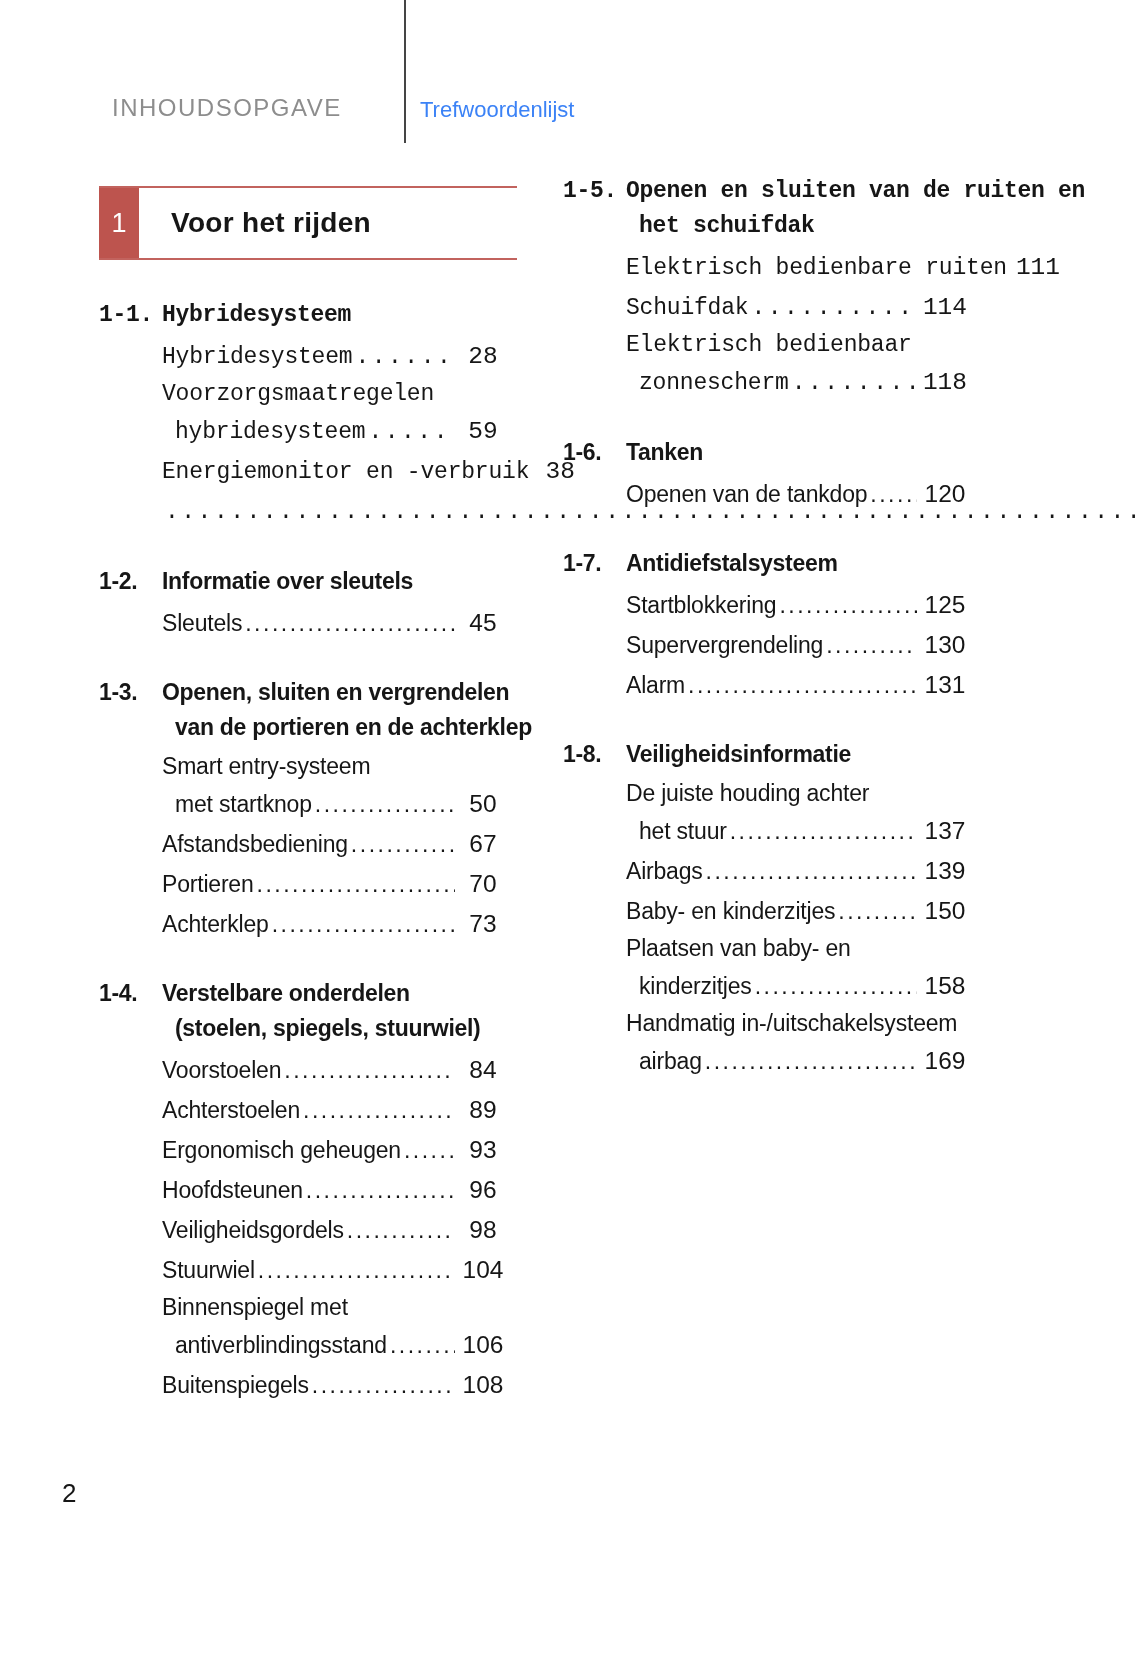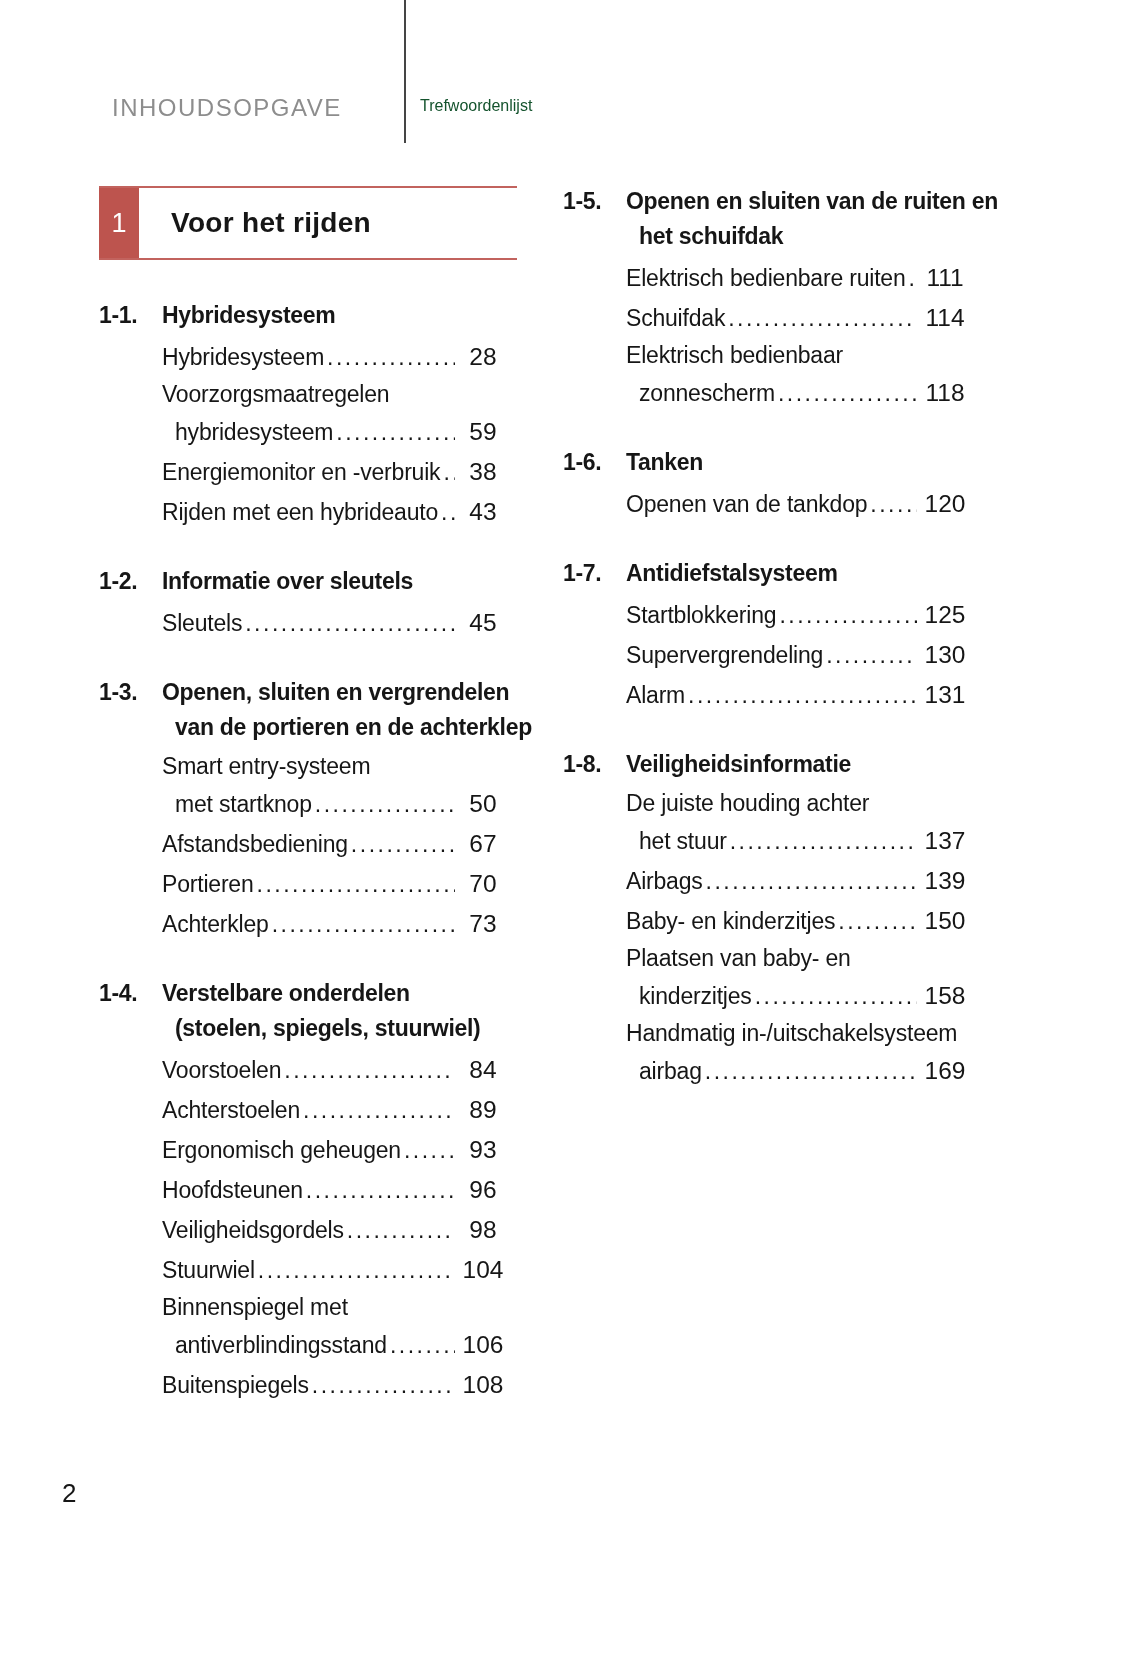--- a/index.html
+++ b/index.html
@@ -17,21 +17,21 @@
     position: absolute; left: 404px; top: 0;
     width: 2px; height: 143px; background: #454545;
   }
   .toc-label {
     position: absolute; left: 112px; top: 94px;
     font-size: 24px; letter-spacing: 1.5px;
     color: #8d8d8d; font-weight: 400;
   }
   .index-label {
     position: absolute; left: 420px; top: 97px;
-    font-size: 16px; color: #14532d;
+    font-size: 22px; color: #3b82f6;
   }
 
   
   .col-left  { position: absolute; left: 99px;  top: 186px; width: 418px; }
   .col-right { position: absolute; left: 563px; top: 168px; width: 404px; }
 
   
   .chapter-banner {
     display: flex; align-items: stretch;
     height: 74px;
@@ -46,21 +46,21 @@
   }
   .chapter-title {
     display: flex; align-items: center;
     margin-left: 32px;
     font-size: 28px; font-weight: 700; letter-spacing: 0.3px;
     white-space: nowrap;
   }
 
   
   .section { margin-top: 32px; }
-  .sections > .section:first-child { margin-top: 16px; }
+  .sections > .section:first-child { margin-top: 6px; font-family: Liberation Mono, monospace; }
 
   .sec-heading {
     display: flex;
     font-size: 23px; font-weight: 700;
     letter-spacing: -0.3px;
     line-height: 35px;
     margin-bottom: 4px;
   }
   .sec-num { flex: 0 0 63px; }
   .sec-titles div { white-space: nowrap; }
@@ -130,21 +130,20 @@
             </div>
             <div class="entry">
               <div class="toc-line">
                 <span>Energiemonitor en -verbruik</span>
                 <span class="dots"></span>
                 <span class="pagenum">38</span>
               </div>
             </div>
             <div class="entry">
               <div class="toc-line">
-                <span>Rijden met een hybrideauto</span>
                 <span class="dots"></span>
                 <span class="pagenum">43</span>
               </div>
             </div>
           </div>
         </div>
         <div class="section">
           <div class="sec-heading">
             <span class="sec-num">1-2.</span>
             <div class="sec-titles">

